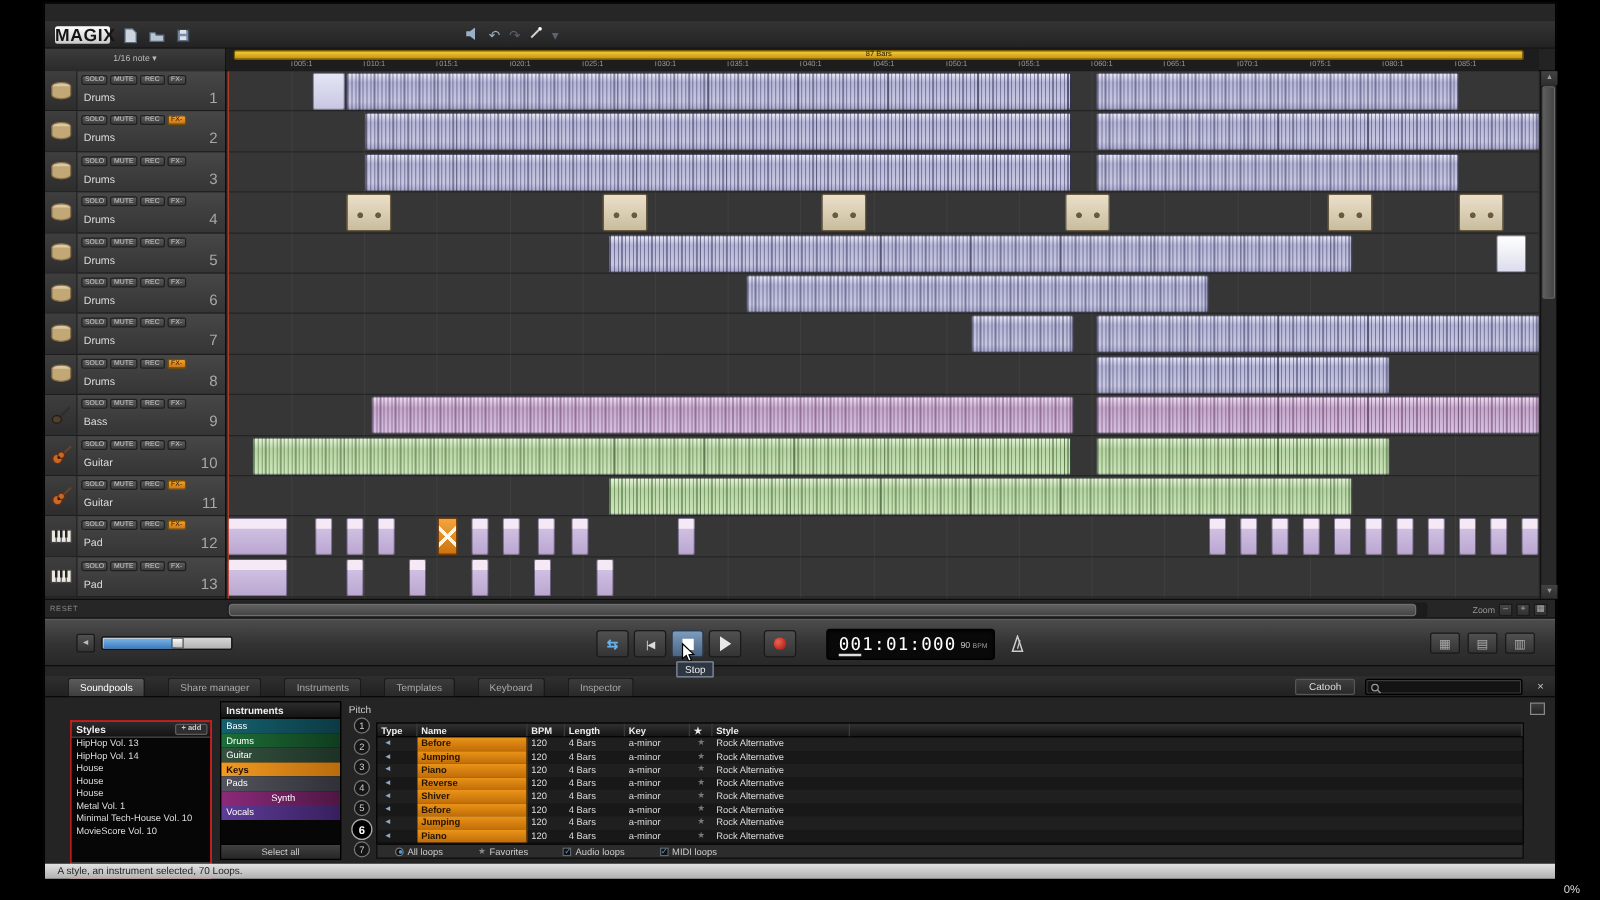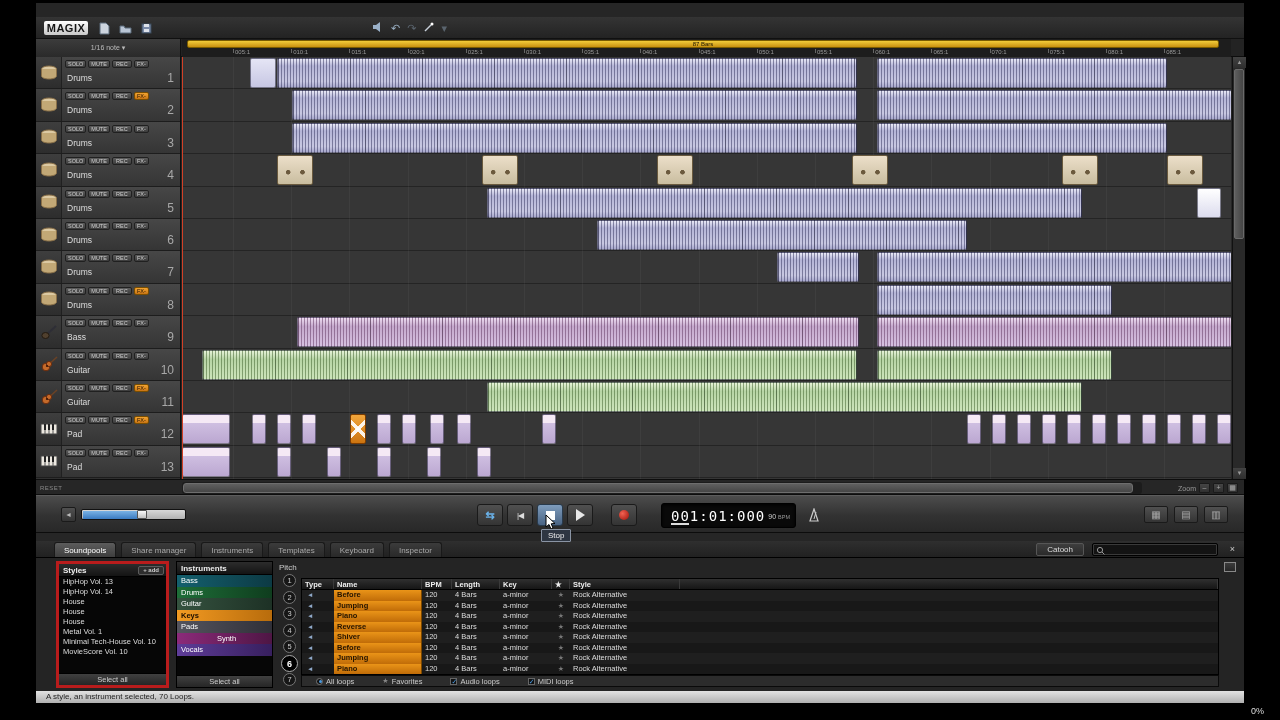--- a/index.html
+++ b/index.html
@@ -8,21 +8,21 @@
 
   
   .titlebar{position:absolute;left:0;top:0;width:100%;height:14px;background:linear-gradient(#1d1d1d,#0b0b0b);color:#ccc;font-size:9px;line-height:14px}
   .app-icon{position:absolute;left:5px;top:3px;width:8px;height:8px;background:linear-gradient(135deg,#f0a030 40%,#3070c0 60%);border-radius:1px}
   .title-text{position:absolute;left:18px;top:0;white-space:nowrap}
   #win-controls{position:absolute;right:3px;top:2px;display:flex;gap:2px}
   .win-btn{width:15px;height:10px;background:linear-gradient(#3c3c3c,#202020);border:1px solid #555;color:#bbb;font-size:6px;line-height:8px;text-align:center;border-radius:1px}
 
   
   .menubar{position:absolute;left:0;top:14px;width:100%;height:22px;background:linear-gradient(#343434,#232323);border-bottom:1px solid #101010}
-  .brand{position:absolute;left:8px;top:4px;width:44px;height:14px;background:linear-gradient(#ffffff,#c8c8c8);color:#151515;font-weight:bold;font-size:11px;text-align:center;line-height:14px;border-radius:2px;letter-spacing:.5px}
+  .brand{position:absolute;left:8px;top:4px;width:44px;height:14px;background:linear-gradient(#ffffff,#c8c8c8);color:#151515;font-weight:bold;font-size:14px;text-align:left;line-height:14px;border-radius:2px;letter-spacing:.5px}
   .tb-icons{position:absolute;left:60px;top:4px;display:flex;gap:5px;align-items:center}
   .tb-icon{width:16px;height:15px;display:flex;align-items:center;justify-content:center;border-radius:2px}
   #menu-items{position:absolute;left:118px;top:0;height:22px;display:flex;align-items:center}
   .menu-item{color:#ccc;font-size:9.5px;padding:3px 7px}
   .right-icons{position:absolute;left:336px;top:2px;height:18px;display:flex;gap:7px;align-items:center;color:#9ab0c4;font-size:11px}
   .ri-dim{color:#5a646e}
 
   
   .timeline{position:absolute;left:0;top:36px;width:100%;height:18px;background:#232323;border-bottom:1px solid #0d0d0d}
   .tl-left{position:absolute;left:0;top:0;width:145px;height:18px;background:linear-gradient(#3c3c3c,#2a2a2a);color:#bbb;font-size:7px;text-align:center;line-height:18px;border-right:1px solid #111}
@@ -90,32 +90,32 @@
   .time-underline{position:absolute;left:9px;bottom:2px;width:18px;height:2px;background:#ddd}
   .metro{position:absolute;left:770px;top:10px;width:16px;height:18px;display:flex;align-items:center;justify-content:center}
   .grid-btns{position:absolute;right:16px;top:10px;display:flex;gap:6px}
   .grid-btn{width:24px;height:17px;background:linear-gradient(#505050,#343434);border:1px solid #1a1a1a;border-radius:2px;color:#a8a8a8;font-size:10px;display:flex;align-items:center;justify-content:center}
 
   .cursor{position:absolute;left:509px;top:511px;z-index:40}
   .tooltip{position:absolute;left:505px;top:526px;background:#2e3642;border:1px solid #8a94a4;color:#eee;font-size:8px;padding:1px 6px;z-index:41;border-radius:1px}
 
   
   .tabrow{position:absolute;left:0;top:538px;width:100%;height:17px;background:linear-gradient(#2f2f2f,#212121);border-bottom:1px solid #000}
-  #tabs{position:absolute;left:18px;bottom:0;display:flex;gap:5px}
+  #tabs{position:absolute;left:18px;bottom:0;display:flex;gap:18px}
   .tab{height:15px;padding:0 9px;background:linear-gradient(#3b3b3b,#292929);border:1px solid #191919;border-bottom:none;border-radius:3px 3px 0 0;color:#a8a8a8;font-size:8px;line-height:15px}
   .tab.active{background:linear-gradient(#5c5c5c,#3e3e3e);color:#fff}
   .catooh{position:absolute;right:160px;top:2px;height:13px;padding:0 10px;background:linear-gradient(#3e3e3e,#2a2a2a);border:1px solid #565656;border-radius:2px;color:#ddd;font-size:8px;line-height:11px}
   .searchbox{position:absolute;right:26px;top:2px;width:126px;height:13px;background:#131313;border:1px solid #000;box-shadow:inset 0 0 0 1px #3a3a3a;border-radius:2px}
   .searchbox svg{position:absolute;left:3px;top:2px}
   .search-input{position:absolute;left:14px;top:0;width:108px;height:11px;background:none;border:none;color:#ddd;font-size:8px;outline:none;font-family:"Liberation Sans",sans-serif}
   .panel-close{position:absolute;right:9px;top:3px;color:#ccc;font-size:9px;line-height:11px}
 
   
   .panel{position:absolute;left:0;top:555px;width:100%;height:133px;background:#242424}
-  .styles-panel{position:absolute;left:20px;top:3px;width:113px;height:127px;background:#e5e5e5;border:3px solid #b91c1c}
+  .styles-panel{position:absolute;left:20px;top:18px;width:113px;height:127px;background:#e5e5e5;border:1px solid #b91c1c}
   .instr-panel{position:absolute;left:140px;top:3px;width:97px;height:127px;background:#0b0b0b;border:1px solid #000}
   .sp-head{position:relative;height:13px;background:linear-gradient(#2c2c2c,#141414);color:#eee;font-size:8px;font-weight:bold;line-height:13px;padding-left:4px;border-bottom:1px solid #000}
   .add-btn{position:absolute;right:2px;top:2px;height:9px;padding:0 4px;background:#2e2e2e;border:1px solid #5c5c5c;color:#ccc;font-size:6px;line-height:7px;border-radius:2px}
   .sp-list{position:absolute;top:13px;bottom:12px;left:0;right:0;overflow:hidden;background:#060606}
   .sp-item{height:10px;color:#ddd;font-size:7.5px;line-height:10px;padding-left:4px;white-space:nowrap}
   .in-item{height:11.5px;color:#fff;font-size:7.5px;line-height:11.5px;padding-left:4px;white-space:nowrap}
   .in-item.active{color:#1c0e00;font-weight:bold}
   .select-all{position:absolute;left:0;right:0;bottom:0;height:12px;background:linear-gradient(#404040,#262626);border-top:1px solid #000;color:#ccc;font-size:7.5px;text-align:center;line-height:12px}
   .pitch-label{position:absolute;left:243px;top:5px;color:#ccc;font-size:8px}
   #pitch-col{position:absolute;left:244px;top:16px;width:20px;height:114px}

